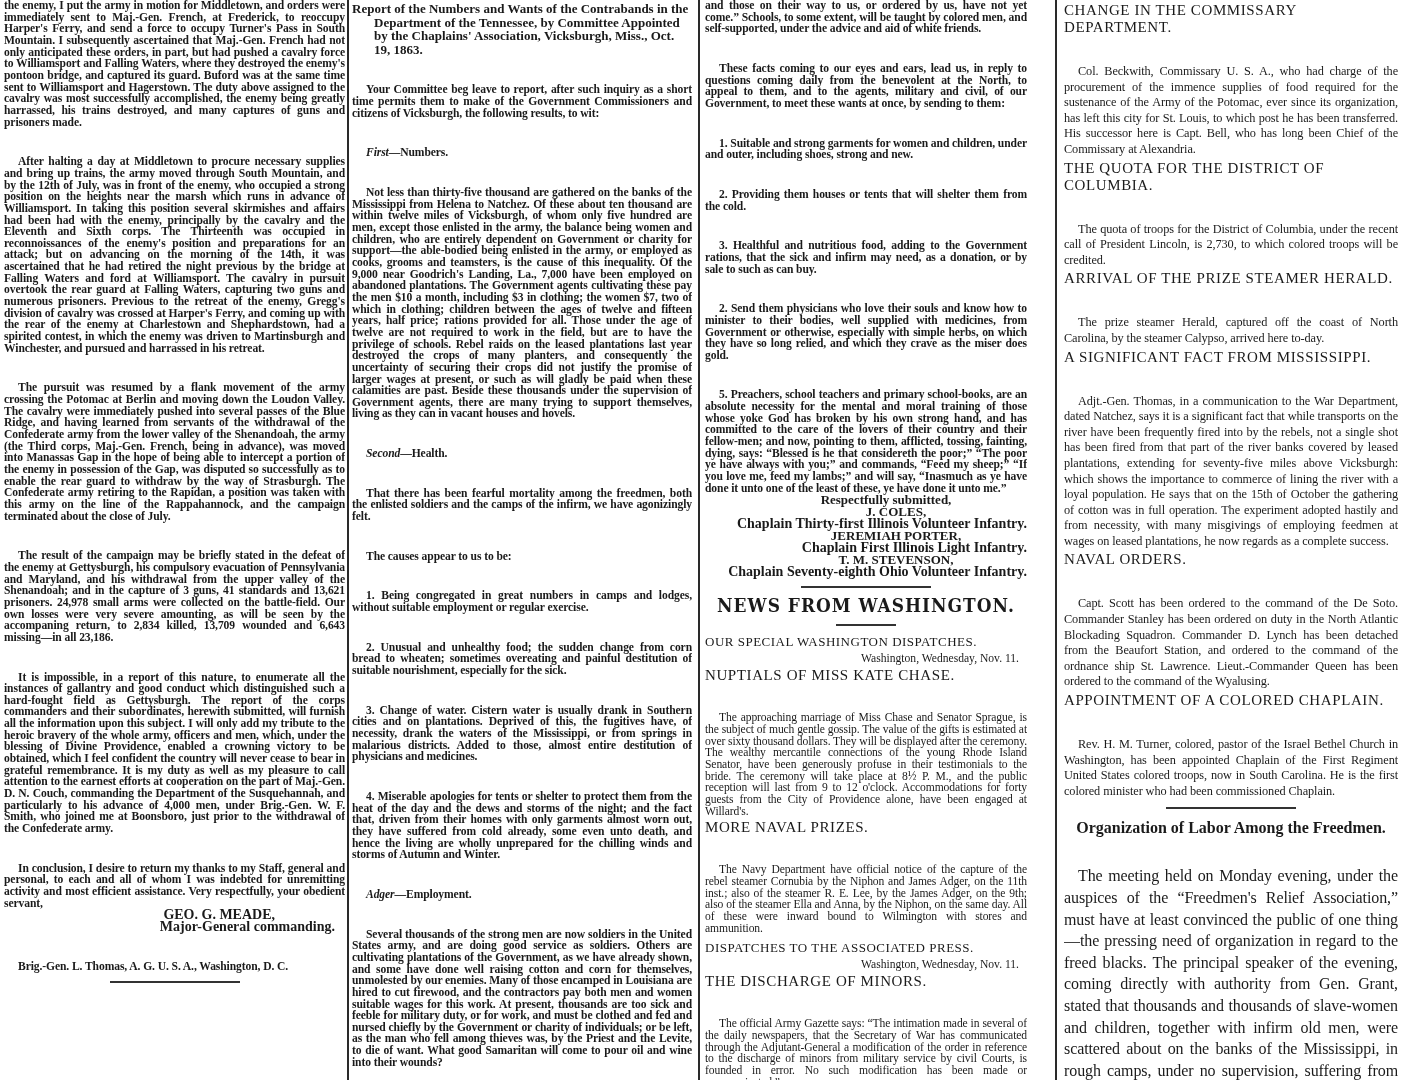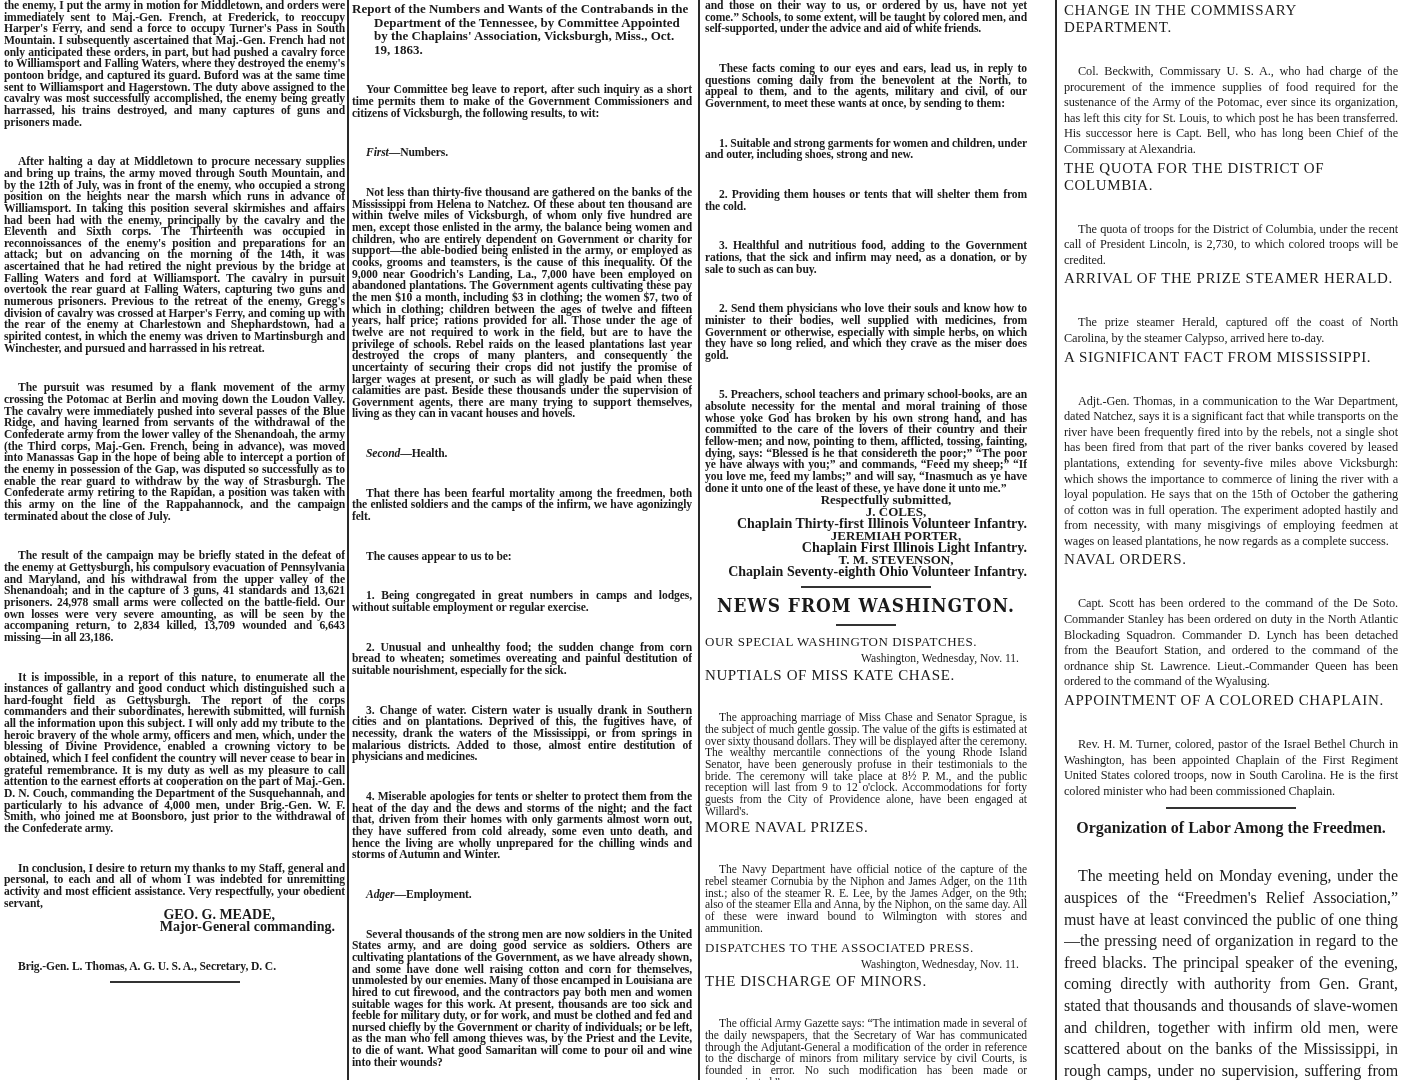--- a/index.html
+++ b/index.html
@@ -51,21 +51,21 @@
 
   <div class="col" id="col1">
     <p>the enemy, I put the army in motion for Middletown, and orders were immediately sent to Maj.-Gen. French, at Frederick, to reoccupy Harper's Ferry, and send a force to occupy Turner's Pass in South Mountain. I subsequently ascertained that Maj.-Gen. French had not only anticipated these orders, in part, but had pushed a cavalry force to Williamsport and Falling Waters, where they destroyed the enemy's pontoon bridge, and captured its guard. Buford was at the same time sent to Williamsport and Hagerstown. The duty above assigned to the cavalry was most successfully accomplished, the enemy being greatly harrassed, his trains destroyed, and many captures of guns and prisoners made.</p>
     <p class="ind">After halting a day at Middletown to procure necessary supplies and bring up trains, the army moved through South Mountain, and by the 12th of July, was in front of the enemy, who occupied a strong position on the heights near the marsh which runs in advance of Williamsport. In taking this position several skirmishes and affairs had been had with the enemy, principally by the cavalry and the Eleventh and Sixth corps. The Thirteenth was occupied in reconnoissances of the enemy's position and preparations for an attack; but on advancing on the morning of the 14th, it was ascertained that he had retired the night previous by the bridge at Falling Waters and ford at Williamsport. The cavalry in pursuit overtook the rear guard at Falling Waters, capturing two guns and numerous prisoners. Previous to the retreat of the enemy, Gregg's division of cavalry was crossed at Harper's Ferry, and coming up with the rear of the enemy at Charlestown and Shephardstown, had a spirited contest, in which the enemy was driven to Martinsburgh and Winchester, and pursued and harrassed in his retreat.</p>
     <p class="ind">The pursuit was resumed by a flank movement of the army crossing the Potomac at Berlin and moving down the Loudon Valley. The cavalry were immediately pushed into several passes of the Blue Ridge, and having learned from servants of the withdrawal of the Confederate army from the lower valley of the Shenandoah, the army (the Third corps, Maj.-Gen. French, being in advance), was moved into Manassas Gap in the hope of being able to intercept a portion of the enemy in possession of the Gap, was disputed so successfully as to enable the rear guard to withdraw by the way of Strasburgh. The Confederate army retiring to the Rapidan, a position was taken with this army on the line of the Rappahannock, and the campaign terminated about the close of July.</p>
     <p class="ind">The result of the campaign may be briefly stated in the defeat of the enemy at Gettysburgh, his compulsory evacuation of Pennsylvania and Maryland, and his withdrawal from the upper valley of the Shenandoah; and in the capture of 3 guns, 41 standards and 13,621 prisoners. 24,978 small arms were collected on the battle-field. Our own losses were very severe amounting, as will be seen by the accompaning return, to 2,834 killed, 13,709 wounded and 6,643 missing—in all 23,186.</p>
     <p class="ind">It is impossible, in a report of this nature, to enumerate all the instances of gallantry and good conduct which distinguished such a hard-fought field as Gettysburgh. The report of the corps commanders and their subordinates, herewith submitted, will furnish all the information upon this subject. I will only add my tribute to the heroic bravery of the whole army, officers and men, which, under the blessing of Divine Providence, enabled a crowning victory to be obtained, which I feel confident the country will never cease to bear in grateful remembrance. It is my duty as well as my pleasure to call attention to the earnest efforts at cooperation on the part of Maj.-Gen. D. N. Couch, commanding the Department of the Susquehannah, and particularly to his advance of 4,000 men, under Brig.-Gen. W. F. Smith, who joined me at Boonsboro, just prior to the withdrawal of the Confederate army.</p>
     <p class="ind">In conclusion, I desire to return my thanks to my Staff, general and personal, to each and all of whom I was indebted for unremitting activity and most efficient assistance. Very respectfully, your obedient servant,</p>
     <div class="sig" style="padding-right:70px">GEO. G. MEADE,</div>
     <div class="sig" style="padding-right:10px">Major-General commanding.</div>
-    <p class="ind">Brig.-Gen. L. Thomas, A. G. U. S. A., Secretary, D. C.</p>
+    <p class="ind">Brig.-Gen. L. Thomas, A. G. U. S. A., Washington, D. C.</p>
     <div class="hr"></div>
   </div>
   <div class="rule" style="left:347px"></div>
 
   <div class="col" id="col2">
     <div class="hd">Report of the Numbers and Wants of the Contrabands in the Department of the Tennessee, by Committee Appointed by the Chaplains' Association, Vicksburgh, Miss., Oct. 19, 1863.</div>
     <p class="ind">Your Committee beg leave to report, after such inquiry as a short time permits them to make of the Government Commissioners and citizens of Vicksburgh, the following results, to wit:</p>
     <p class="ind"><i>First</i><span>—Numbers.</span></p>
     <p class="ind">Not less than thirty-five thousand are gathered on the banks of the Mississippi from Helena to Natchez. Of these about ten thousand are within twelve miles of Vicksburgh, of whom only five hundred are men, except those enlisted in the army, the balance being women and children, who are entirely dependent on Government or charity for support—the able-bodied being enlisted in the army, or employed as cooks, grooms and teamsters, is the cause of this inequality. Of the 9,000 near Goodrich's Landing, La., 7,000 have been employed on abandoned plantations. The Government agents cultivating these pay the men $10 a month, including $3 in clothing; the women $7, two of which in clothing; children between the ages of twelve and fifteen years, half price; rations provided for all. Those under the age of twelve are not required to work in the field, but are to have the privilege of schools. Rebel raids on the leased plantations last year destroyed the crops of many planters, and consequently the uncertainty of securing their crops did not justify the promise of larger wages at present, or such as will gladly be paid when these calamities are past. Beside these thousands under the supervision of Government agents, there are many trying to support themselves, living as they can in vacant houses and hovels.</p>
     <p class="ind"><i>Second</i><span>—Health.</span></p>

